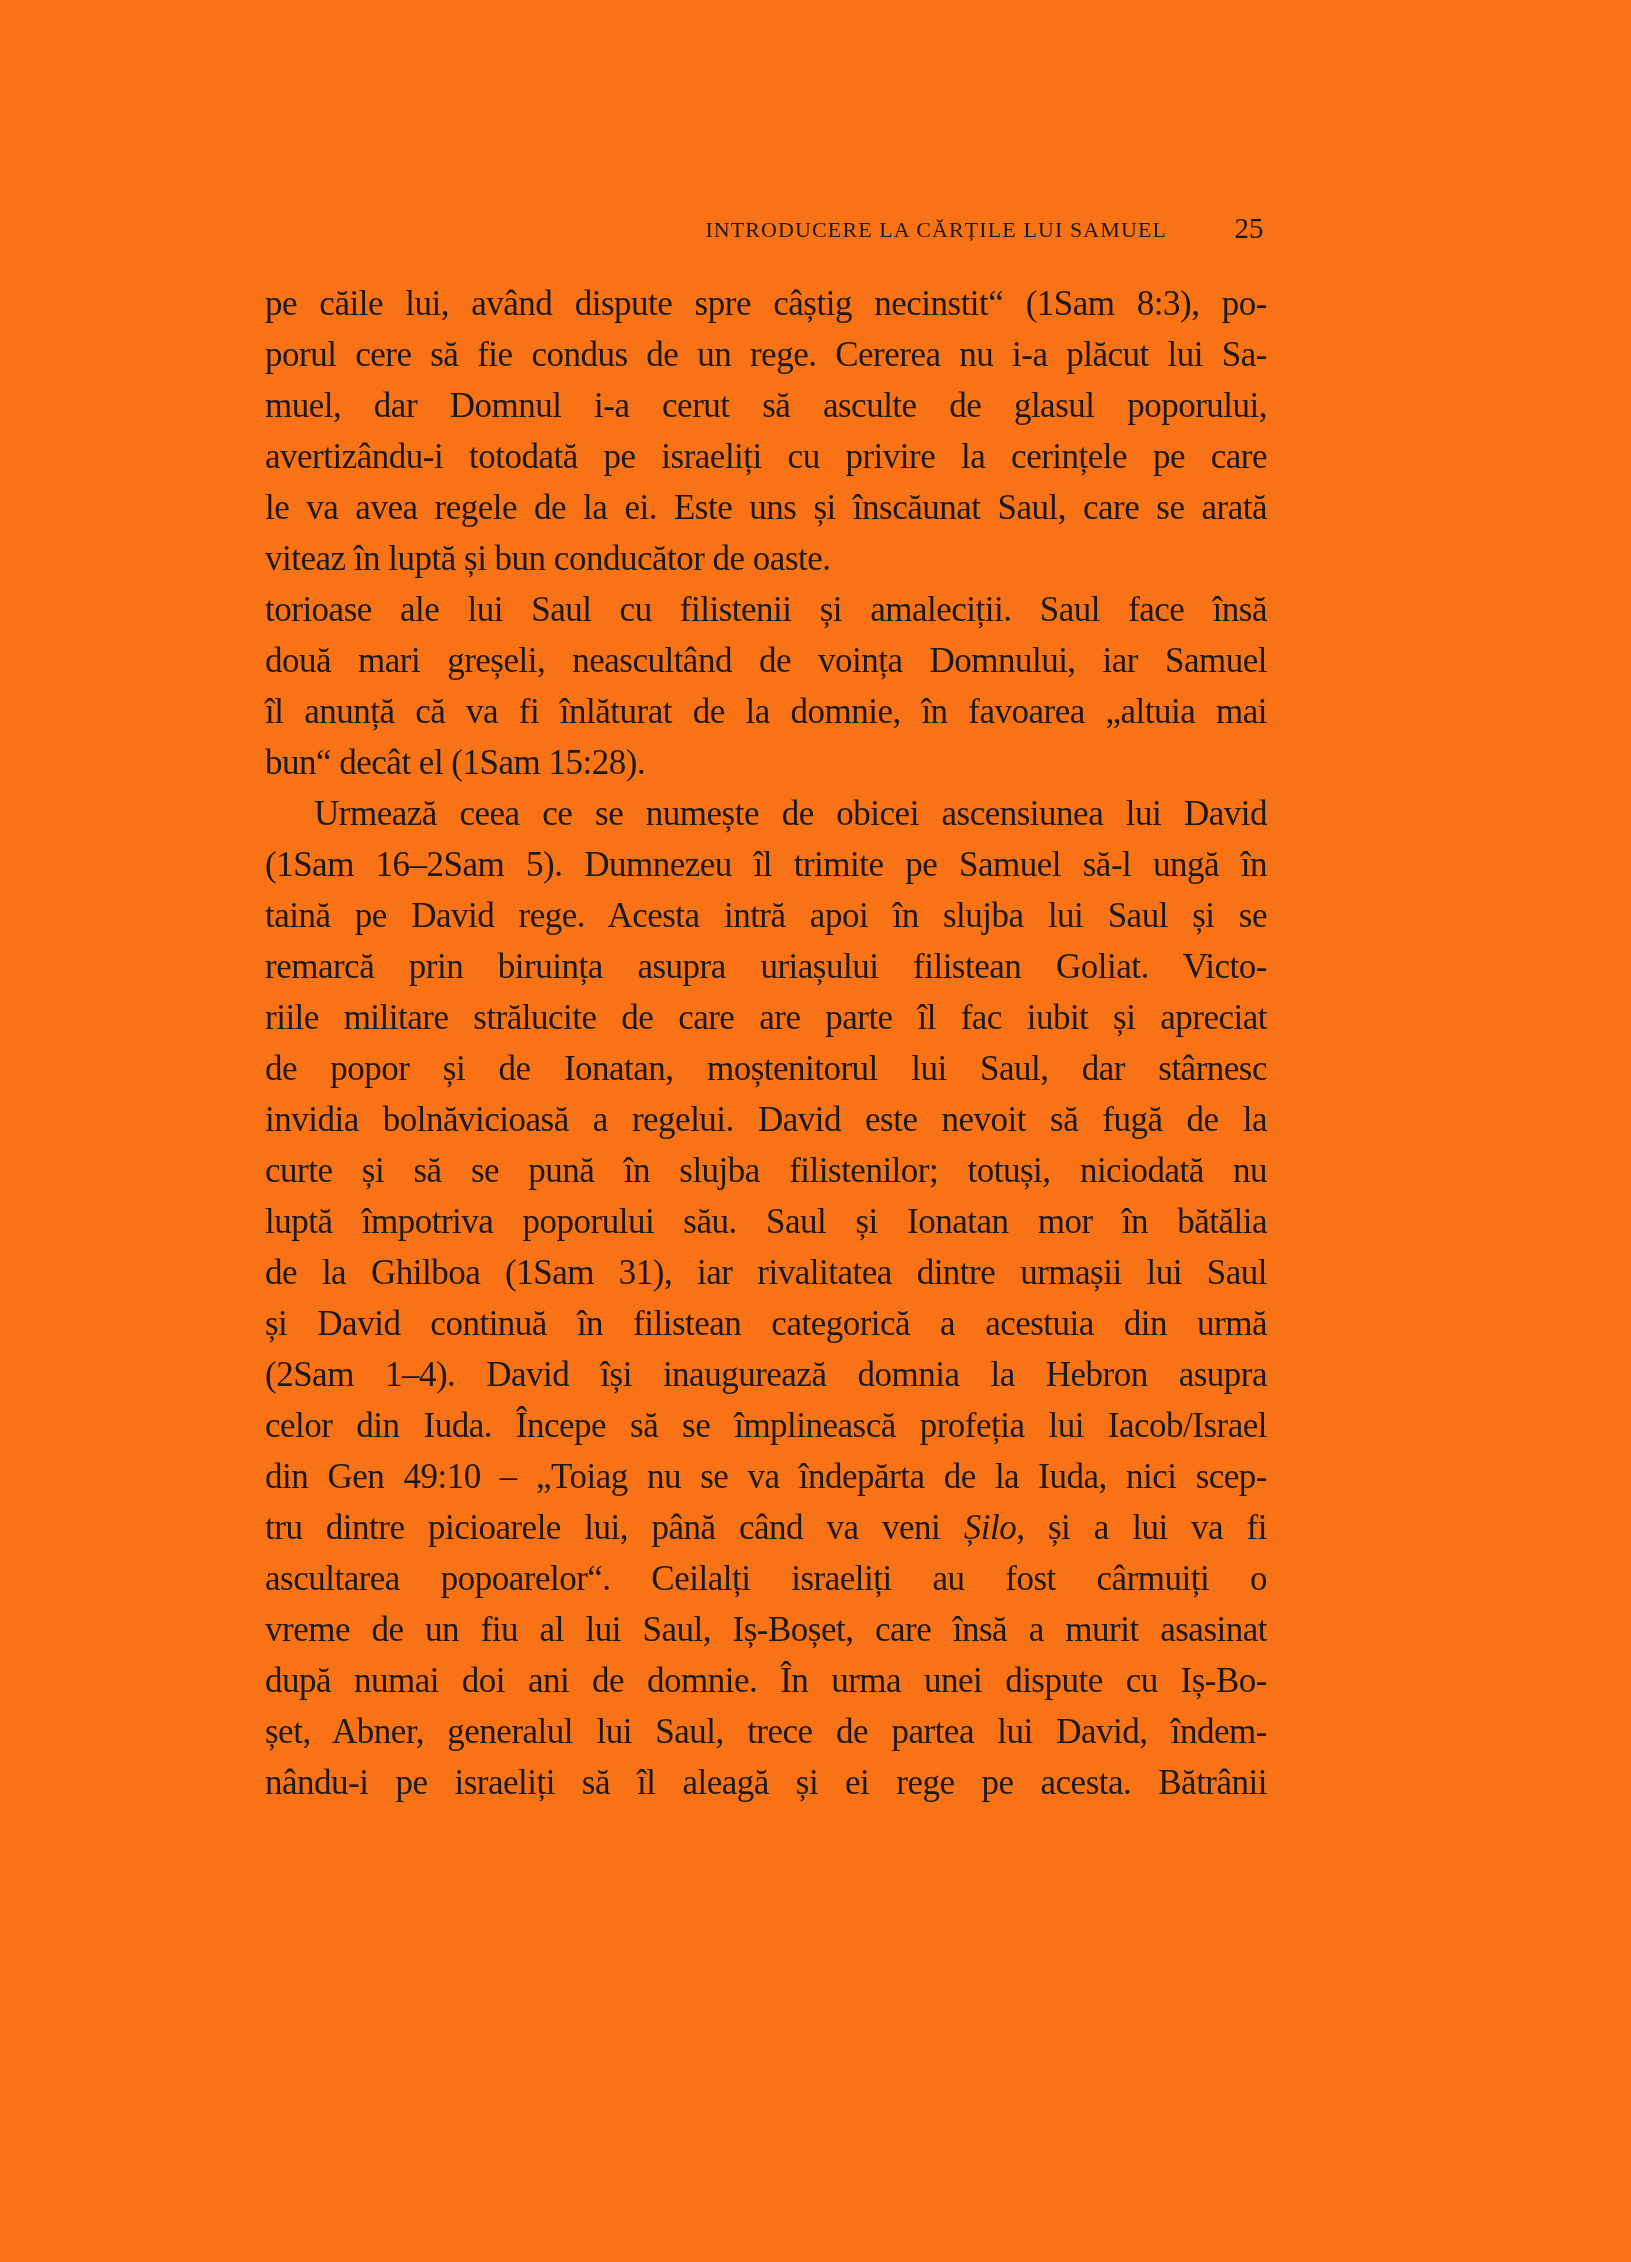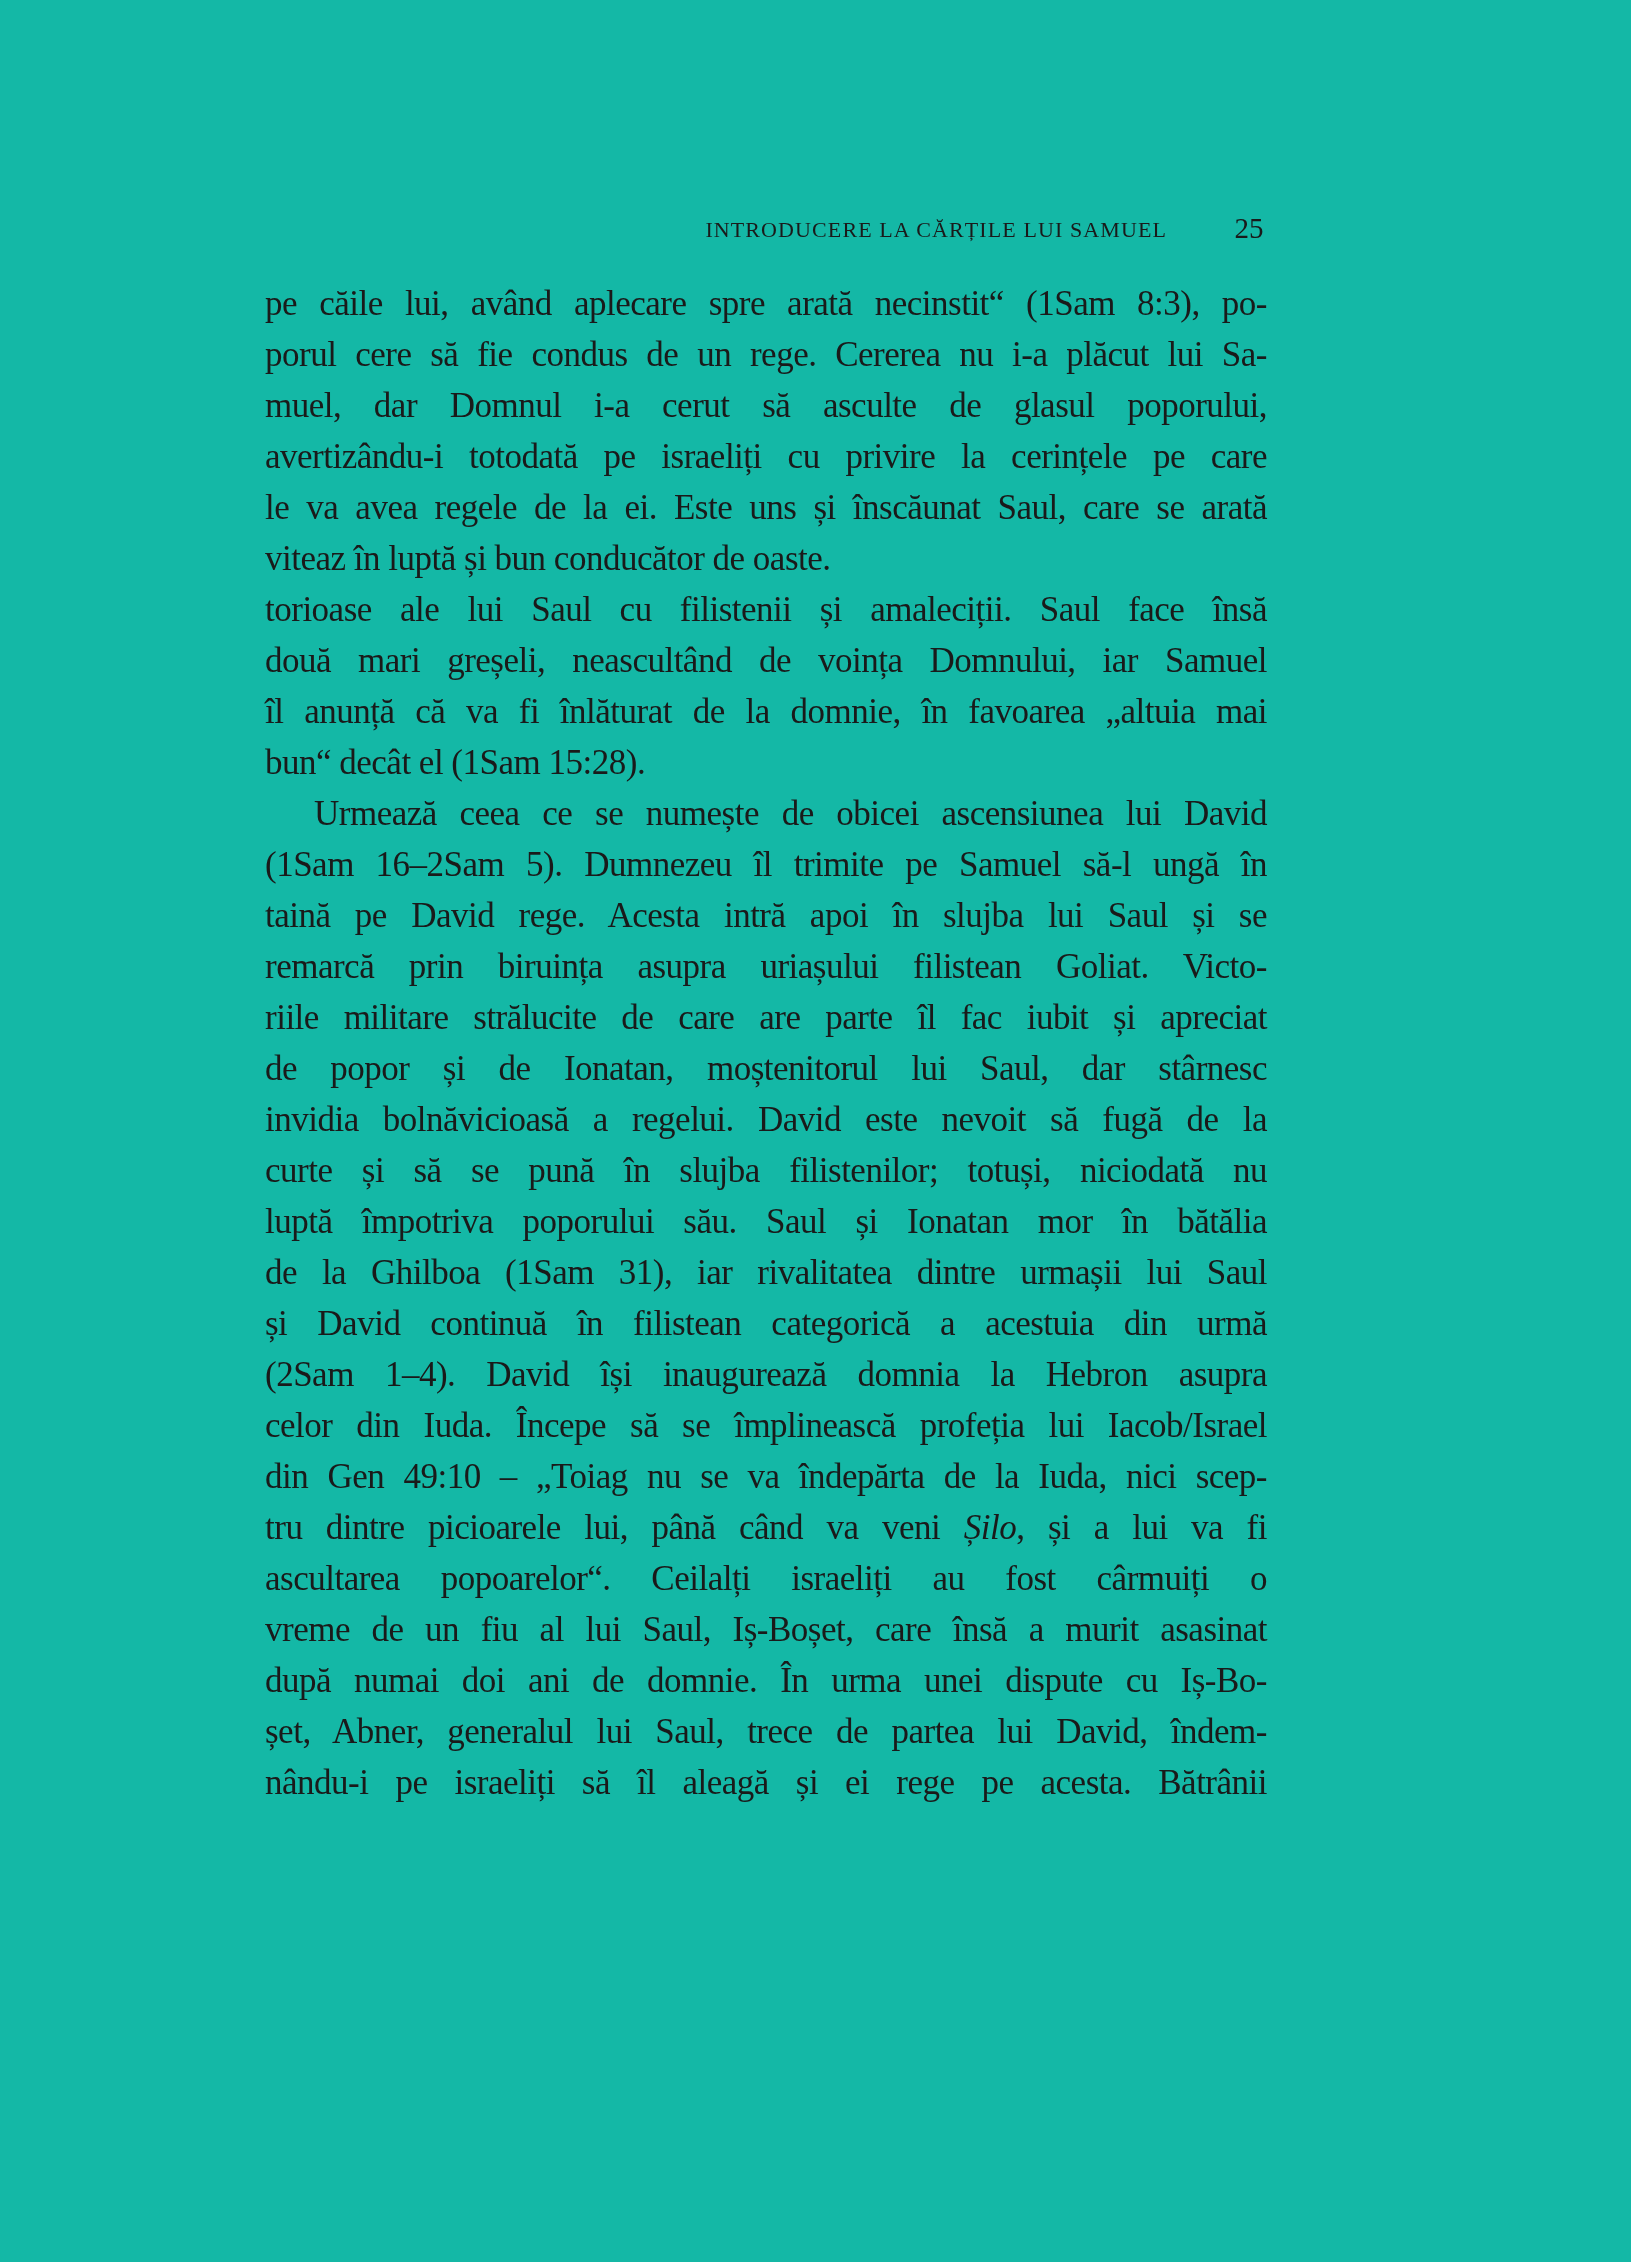--- a/index.html
+++ b/index.html
@@ -13,21 +13,21 @@
     position: relative;
     overflow: hidden;
     color: #1a1a1a;
     font-family: "Liberation Serif", "DejaVu Serif", serif;
   }
   .page {
     position: absolute;
     left: 0; top: 0;
     width: 1632px;
     height: 2263px;
-    background: #14b8a6;
+    background: #f97316;
   }
   .running-head {
     position: absolute;
     top: 212px;
     left: 265px;
     width: 1002px;
     height: 36px;
   }
   .running-title {
     position: absolute;
@@ -81,21 +81,21 @@
 <div class="page">
 
   <div class="running-head">
     <span class="running-title">Introducere la Cărțile lui Samuel</span>
     <span class="page-number">25</span>
   </div>
 
   <div class="text-block">
 
     <div>
-      <span class="line">pe căile lui, având aplecare spre arată necinstit“ (1Sam 8:3), po-</span>
+      <span class="line">pe căile lui, având dispute spre câștig necinstit“ (1Sam 8:3), po-</span>
       <span class="line">porul cere să fie condus de un rege. Cererea nu i-a plăcut lui Sa-</span>
       <span class="line">muel, dar Domnul i-a cerut să asculte de glasul poporului,</span>
       <span class="line">avertizându-i totodată pe israeliți cu privire la cerințele pe care</span>
       <span class="line">le va avea regele de la ei. Este uns și înscăunat Saul, care se arată</span>
       <span class="line last">viteaz în luptă și bun conducător de oaste.</span>
     </div>
 
     <div>
       <span class="line">torioase ale lui Saul cu filistenii și amaleciții. Saul face însă</span>
       <span class="line">două mari greșeli, neascultând de voința Domnului, iar Samuel</span>

